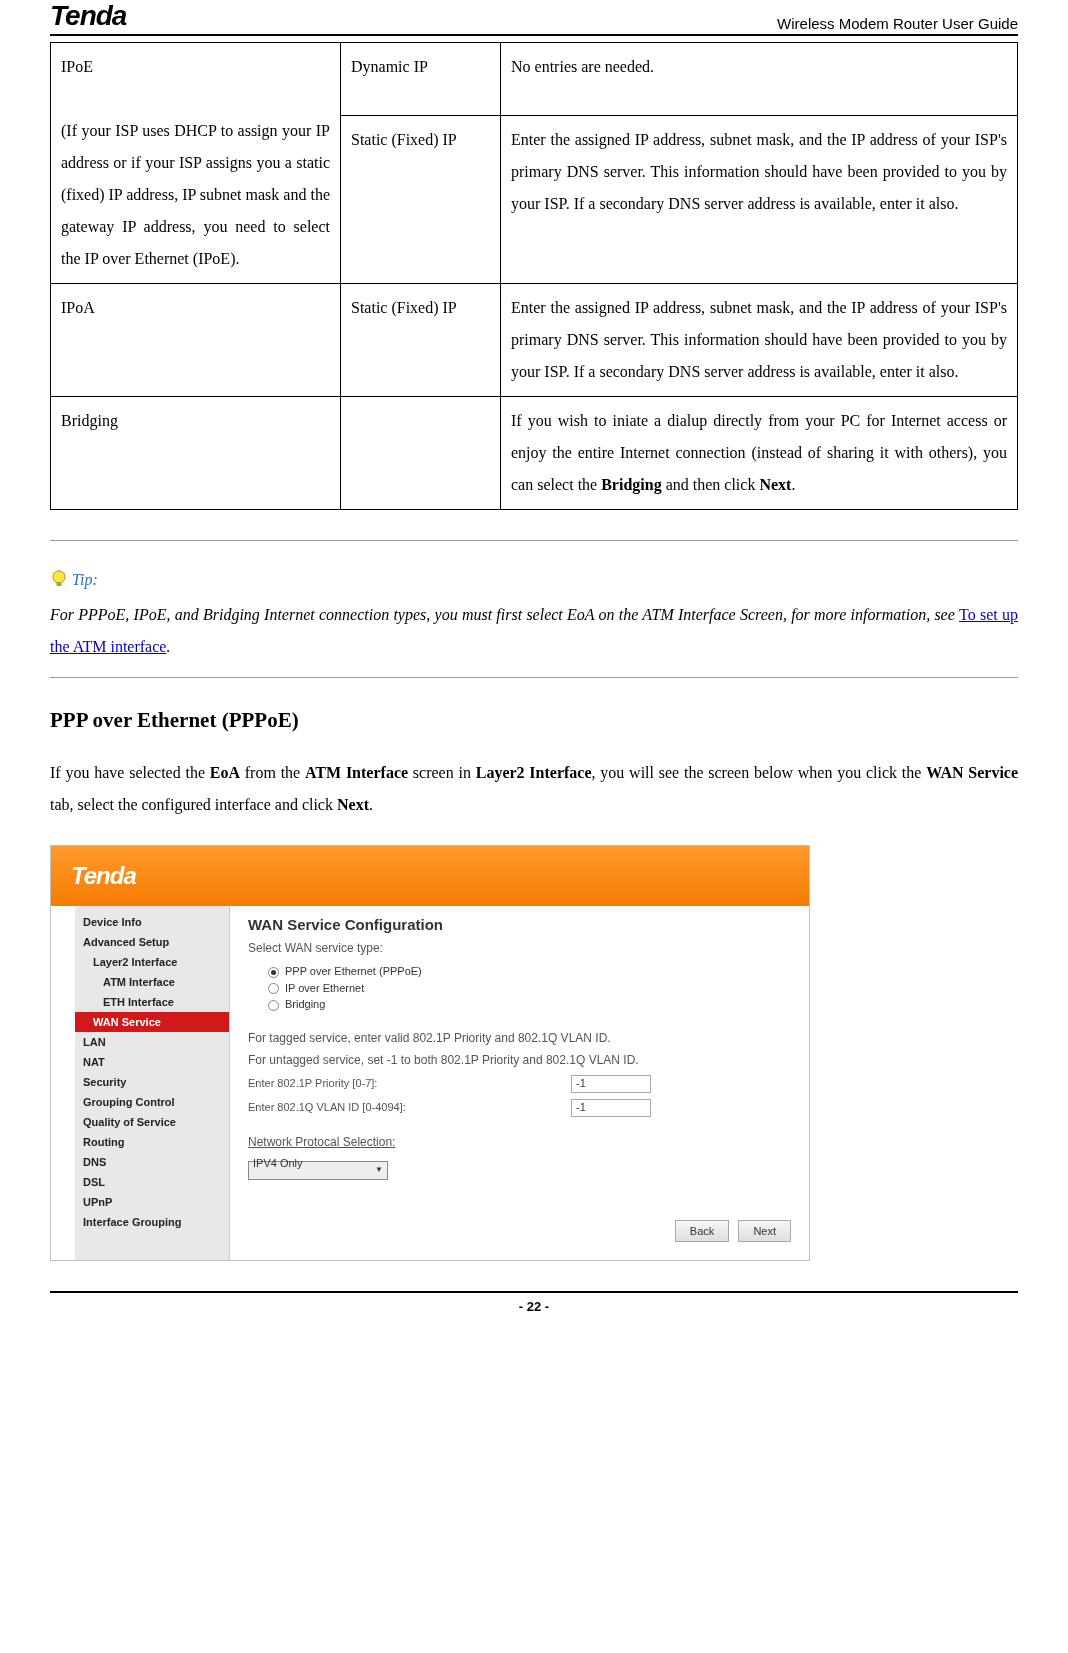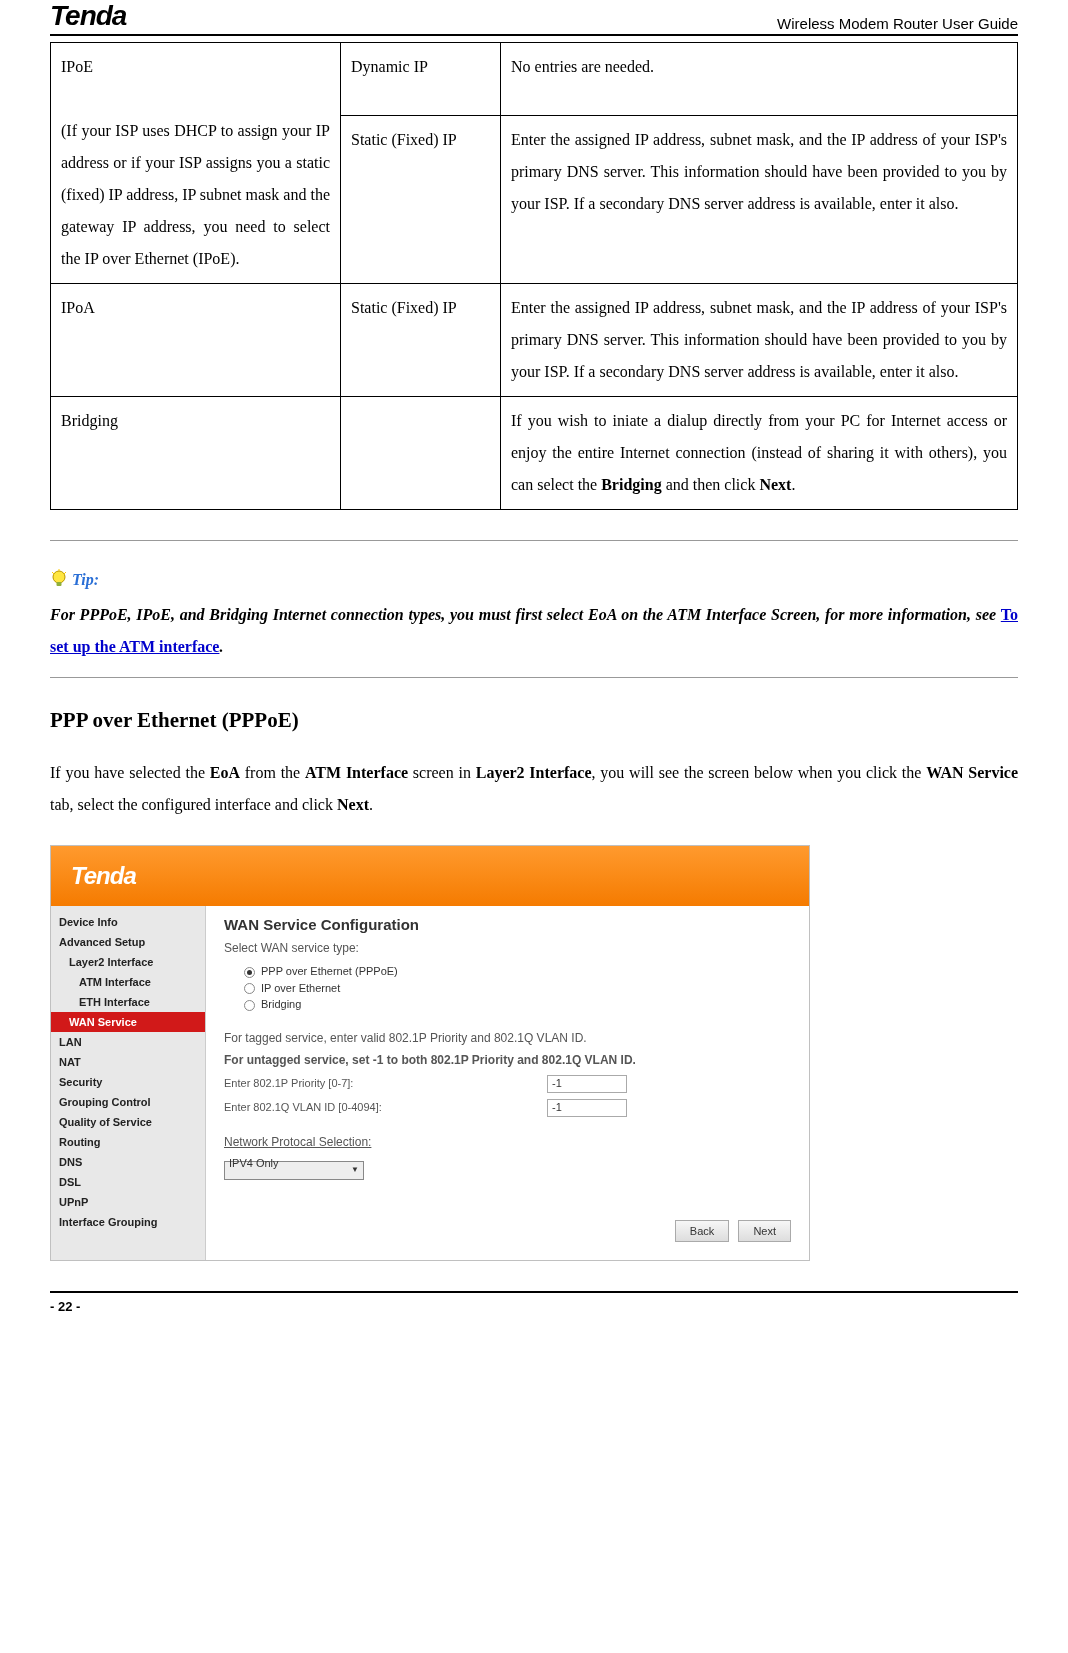--- a/index.html
+++ b/index.html
@@ -44,21 +44,20 @@
       text-align: justify;
     }
     .col1 { width: 290px; }
     .col2 { width: 160px; }
     .ipoe-desc { text-align: justify; }
     .tip-section {
       border-top: 1px solid #999;
       border-bottom: 1px solid #999;
       padding: 28px 0 14px 0;
       margin: 10px 0 30px 0;
-      font-weight: bold;
     }
     .tip-head {
       display: flex;
       align-items: center;
       gap: 4px;
       margin-bottom: 8px;
     }
     .bulb-icon {
       width: 18px; height: 22px;
       display: inline-block;
@@ -115,20 +114,21 @@
       letter-spacing: -1px;
     }
     .ss-body {
       display: flex;
     }
     .ss-nav {
       width: 155px;
       background: #e8e8e8;
       border-right: 1px solid #ccc;
       padding: 6px 0 8px 0;
+      margin-left: 24px;
     }
     .ss-nav-item {
       padding: 4px 8px;
       font-weight: bold;
       color: #222;
       cursor: default;
     }
     .ss-nav-sub {
       padding: 4px 8px 4px 18px;
       font-weight: bold;
@@ -227,20 +227,21 @@
     .ss-btn {
       display: inline-block;
       background: linear-gradient(#f7f7f7, #ddd);
       border: 1px solid #aaa;
       padding: 4px 14px;
       font-size: 11px;
       color: #333;
       margin-left: 6px;
     }
     .page-num {
+      text-align: center;
       font-family: Arial, sans-serif;
       font-weight: bold;
       font-size: 13px;
       border-top: 2px solid #000;
       padding-top: 6px;
       margin-top: 10px;
     }
   </style>
 </head>
 <body>
@@ -335,21 +336,21 @@
       </div>
       <div class="ss-radio-row">
         <span class="ss-radio"></span><span>IP over Ethernet</span>
       </div>
       <div class="ss-radio-row">
         <span class="ss-radio"></span><span>Bridging</span>
       </div>
 
 
       <div class="ss-label" style="margin-top:18px;">For tagged service, enter valid 802.1P Priority and 802.1Q VLAN ID.</div>
-      <div class="ss-label" style="margin-top:0;font-weight:bold;">For untagged service, set -1 to both 802.1P Priority and 802.1Q VLAN ID.</div>
+      <div class="ss-label" style="margin-top:0;">For untagged service, set -1 to both 802.1P Priority and 802.1Q VLAN ID.</div>
 
       <div class="ss-field-row" style="margin-top:6px;">
         <span class="ss-field-label">Enter 802.1P Priority [0-7]:</span>
         <span class="ss-input ss-small-input">-1</span>
       </div>
       <div class="ss-field-row">
         <span class="ss-field-label">Enter 802.1Q VLAN ID [0-4094]:</span>
         <span class="ss-input ss-small-input">-1</span>
       </div>
 

